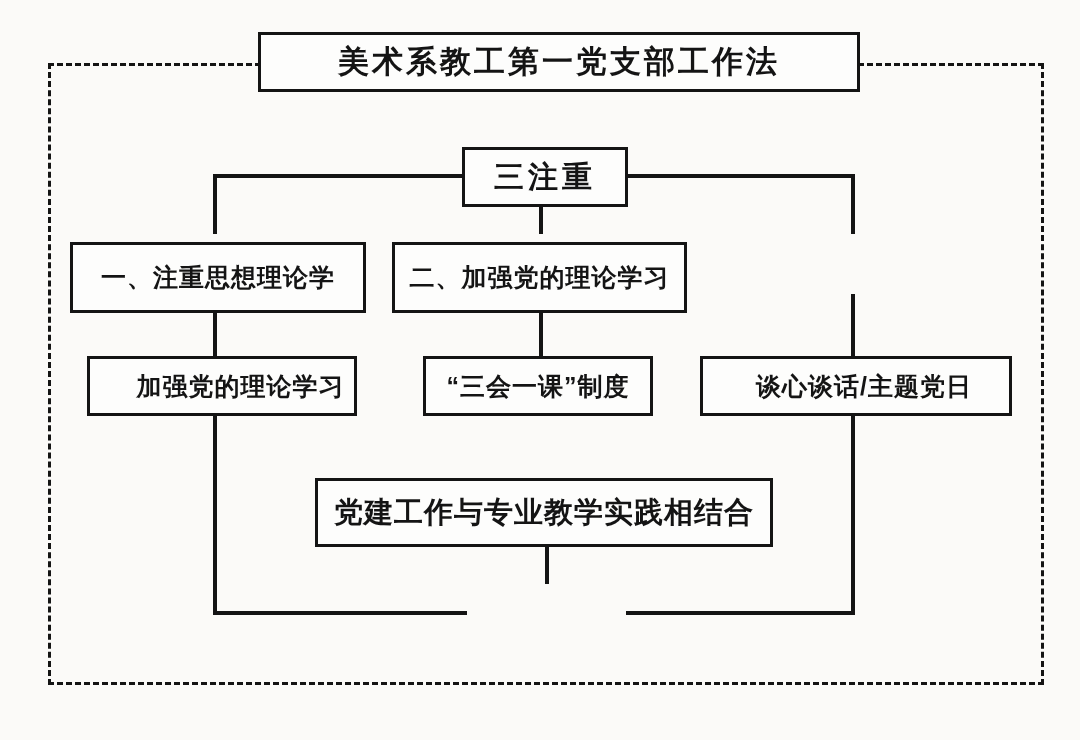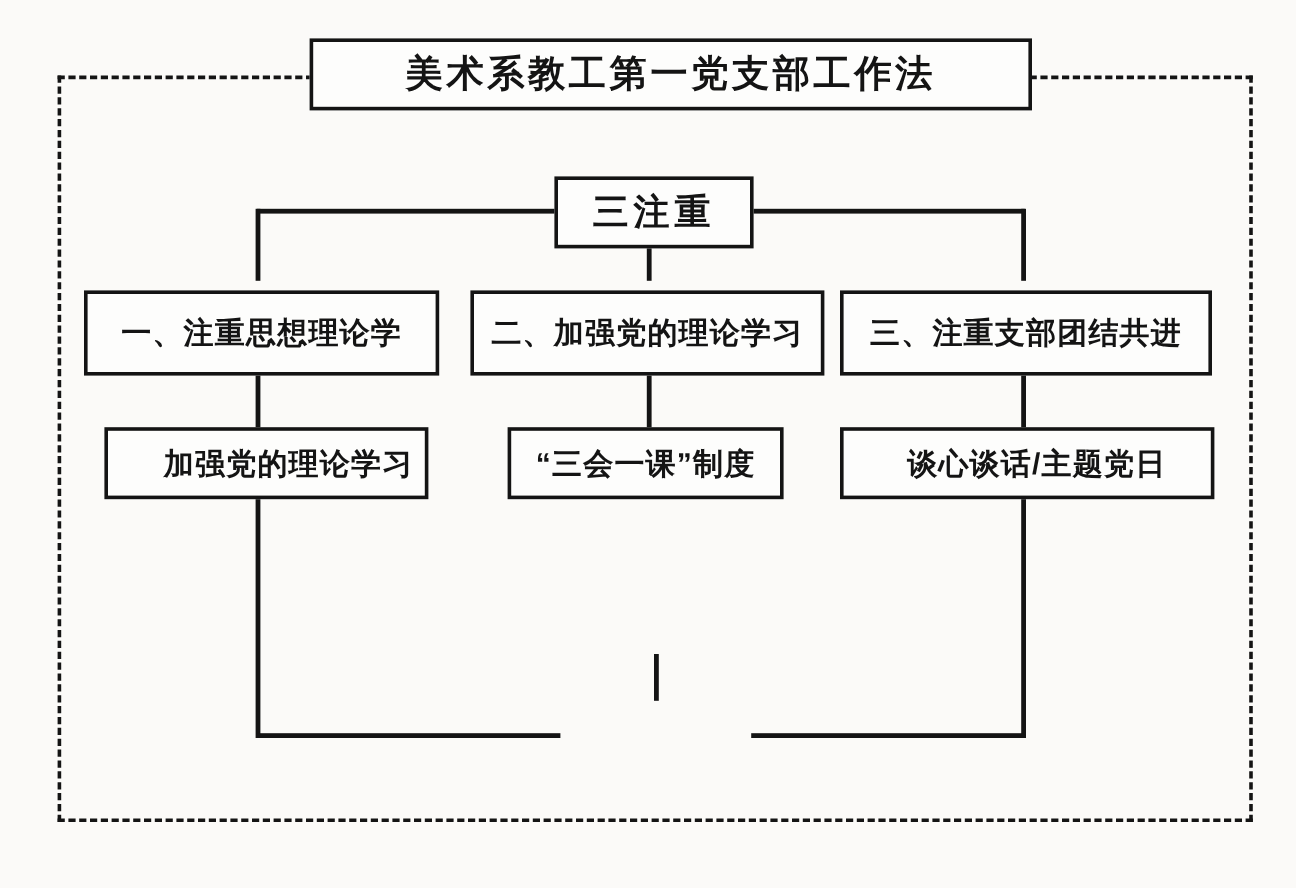--- a/index.html
+++ b/index.html
@@ -96,29 +96,29 @@
   <div class="box node-box top-node">
     <span>三注重</span>
   </div>
 
   <div class="box pillar pillar-1">
     <span>一、注重思想理论学</span>
   </div>
   <div class="box pillar pillar-2">
     <span>二、加强党的理论学习</span>
   </div>
-  <div class="box pillar pillar-3">
-    <span>三、注重支部团结共进</span>
-  </div>
 
   <div class="box practice practice-1">
     <span>加强党的理论学习</span>
   </div>
   <div class="box practice practice-2">
     <span>“三会一课”制度</span>
   </div>
   <div class="box practice practice-3">
     <span>谈心谈话/主题党日</span>
   </div>
 
+  <div class="box integration-box">
+    <span>党建工作与专业教学实践相结合</span>
+  </div>
 
 
 </div>
 
 </body></html>

